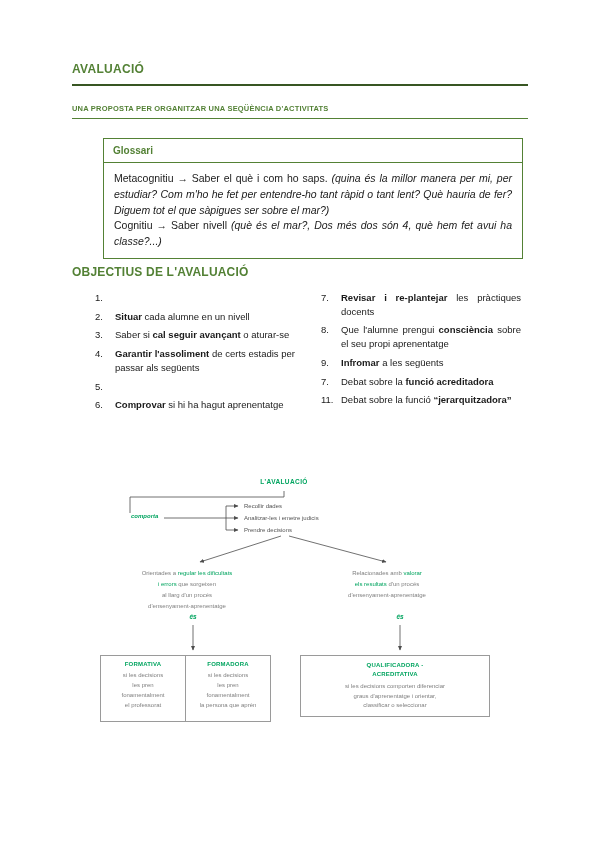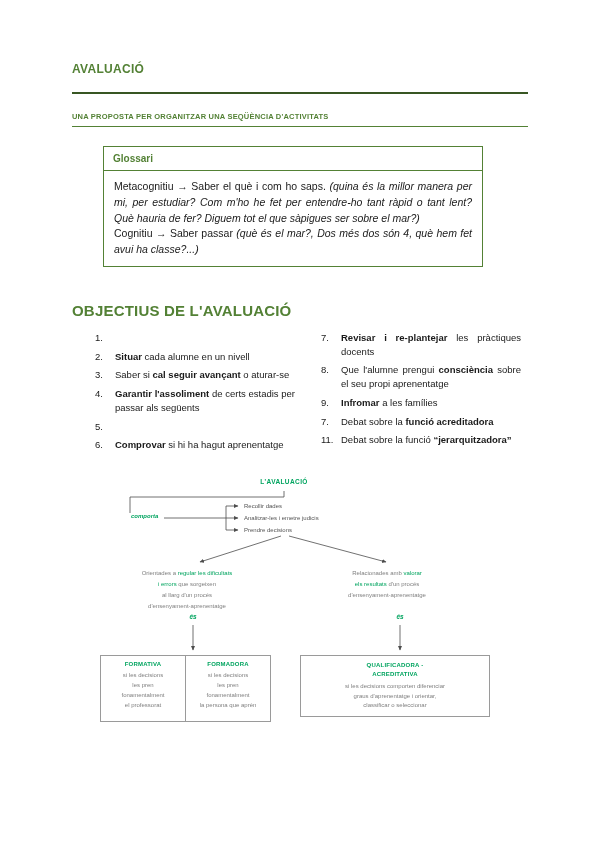--- a/index.html
+++ b/index.html
@@ -9,31 +9,31 @@
     --body-text:#1a1a1a;
     --diagram-gray:#808080;
     --line-gray:#4d4d4d;
   }
   *{margin:0;padding:0;box-sizing:border-box;}
   html,body{background:#ffffff;}
   body{font-family:"Liberation Sans",sans-serif;color:var(--body-text);}
   .page{position:relative;width:600px;height:848px;background:#fff;margin:0 auto;overflow:hidden;}
   .content{padding:62px 72px 0 72px;}
 
-  .title-block{border-bottom:2.5px solid var(--dark-green);padding-bottom:16px;}
+  .title-block{border-bottom:2.5px solid var(--dark-green);padding-bottom:8px;}
   h1{font-size:12px;font-weight:bold;color:var(--heading-green);letter-spacing:.3px;}
   .subtitle-block{margin-top:18px;border-bottom:1px solid var(--heading-green);padding-bottom:5px;}
   h2{font-size:7.5px;font-weight:bold;color:var(--heading-green);letter-spacing:.2px;}
 
-  .glossary{margin:19px 0 0 31px;width:380px;border:1.3px solid var(--heading-green);}
+  .glossary{margin:19px 0 0 31px;width:420px;border:1.3px solid var(--heading-green);}
   .glossary-header{padding:6px 9px;font-size:10px;font-weight:bold;color:var(--heading-green);border-bottom:1.3px solid var(--heading-green);}
   .glossary-body{padding:8px 10px;font-size:10.5px;line-height:1.5;text-align:justify;color:var(--body-text);}
   .glossary-body p{margin:0;}
 
-  h3{margin-top:35px;font-size:15px;font-weight:bold;color:var(--heading-green);letter-spacing:.2px;}
+  h3{margin-top:6px;font-size:12px;font-weight:bold;color:var(--heading-green);letter-spacing:.2px;}
 
   .columns{display:flex;margin-top:12px;padding-left:23px;gap:26px;}
   .obj-list{list-style:none;width:200px;}
   .obj-list li{display:flex;font-size:9.5px;line-height:1.45;margin-bottom:5px;}
   .obj-list .num{width:20px;flex:none;}
   .obj-list .txt{flex:1;text-align:justify;}
 
   .b{font-weight:bold;}
   .i{font-style:italic;}
   .g{color:var(--diagram-green);}
@@ -71,21 +71,21 @@
     </div>
 
     <div class="subtitle-block">
       <h2>UNA PROPOSTA PER ORGANITZAR UNA SEQÜÈNCIA D'ACTIVITATS</h2>
     </div>
 
     <div class="glossary">
       <div class="glossary-header">Glossari</div>
       <div class="glossary-body">
         <p><span>Metacognitiu → Saber el què i com ho saps. </span><span class="i">(quina és la millor manera per mi, per estudiar? Com m'ho he fet per entendre-ho tant ràpid o tant lent? Què hauria de fer? Diguem tot el que sàpigues ser sobre el mar?)</span></p>
-        <p><span>Cognitiu → Saber passar </span><span class="i">(què és el mar?, Dos més dos són 4, què hem fet avui ha classe?...)</span></p>
+        <p><span>Cognitiu → Saber nivell </span><span class="i">(què és el mar?, Dos més dos són 4, què hem fet avui ha classe?...)</span></p>
       </div>
     </div>
 
     <h3>OBJECTIUS DE L'AVALUACIÓ</h3>
 
     <div class="columns">
       <ol class="obj-list" id="obj-left">
           <li>
             <span class="num">1.</span>
           </li>
@@ -113,21 +113,21 @@
           <li>
             <span class="num">7.</span>
             <span class="txt"><span class="b">Revisar i re-plantejar</span><span> les pràctiques docents</span></span>
           </li>
           <li>
             <span class="num">8.</span>
             <span class="txt"><span>Que l'alumne prengui </span><span class="b">consciència</span><span> sobre el seu propi aprenentatge</span></span>
           </li>
           <li>
             <span class="num">9.</span>
-            <span class="txt"><span class="b">Infromar</span><span> a les famílies</span></span>
+            <span class="txt"><span class="b">Infromar</span><span> a les següents</span></span>
           </li>
           <li>
             <span class="num">7.</span>
             <span class="txt"><span>Debat sobre la </span><span class="b">funció acreditadora</span></span>
           </li>
           <li>
             <span class="num">11.</span>
             <span class="txt"><span>Debat sobre la funció </span><span class="b">“jerarquitzadora”</span></span>
           </li>
         </ol>

